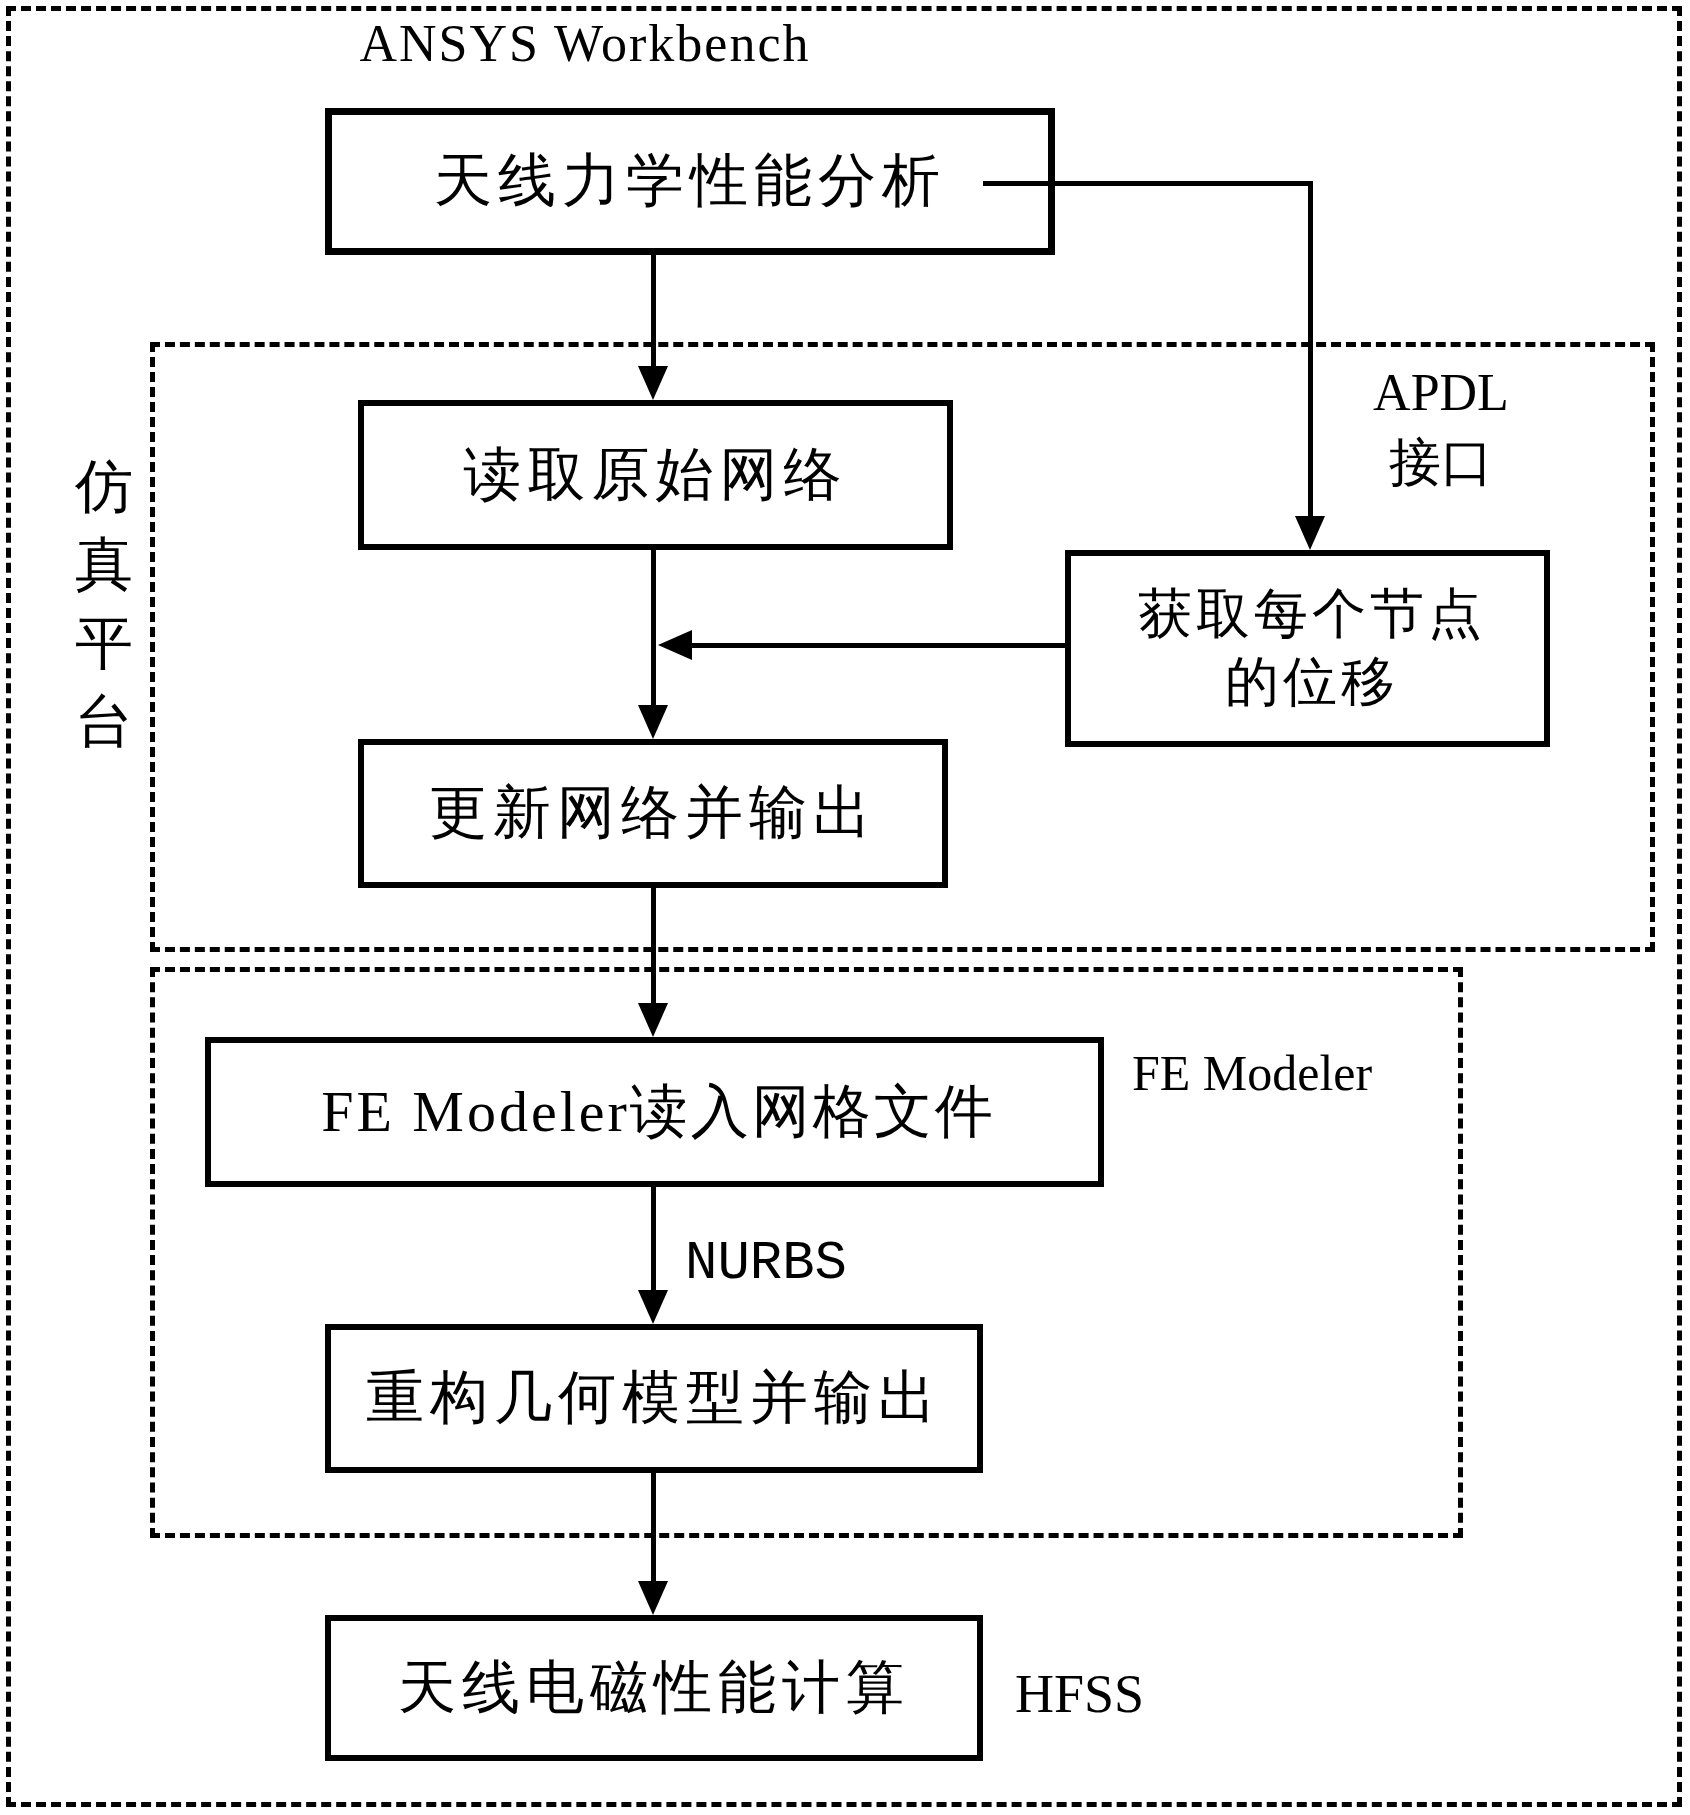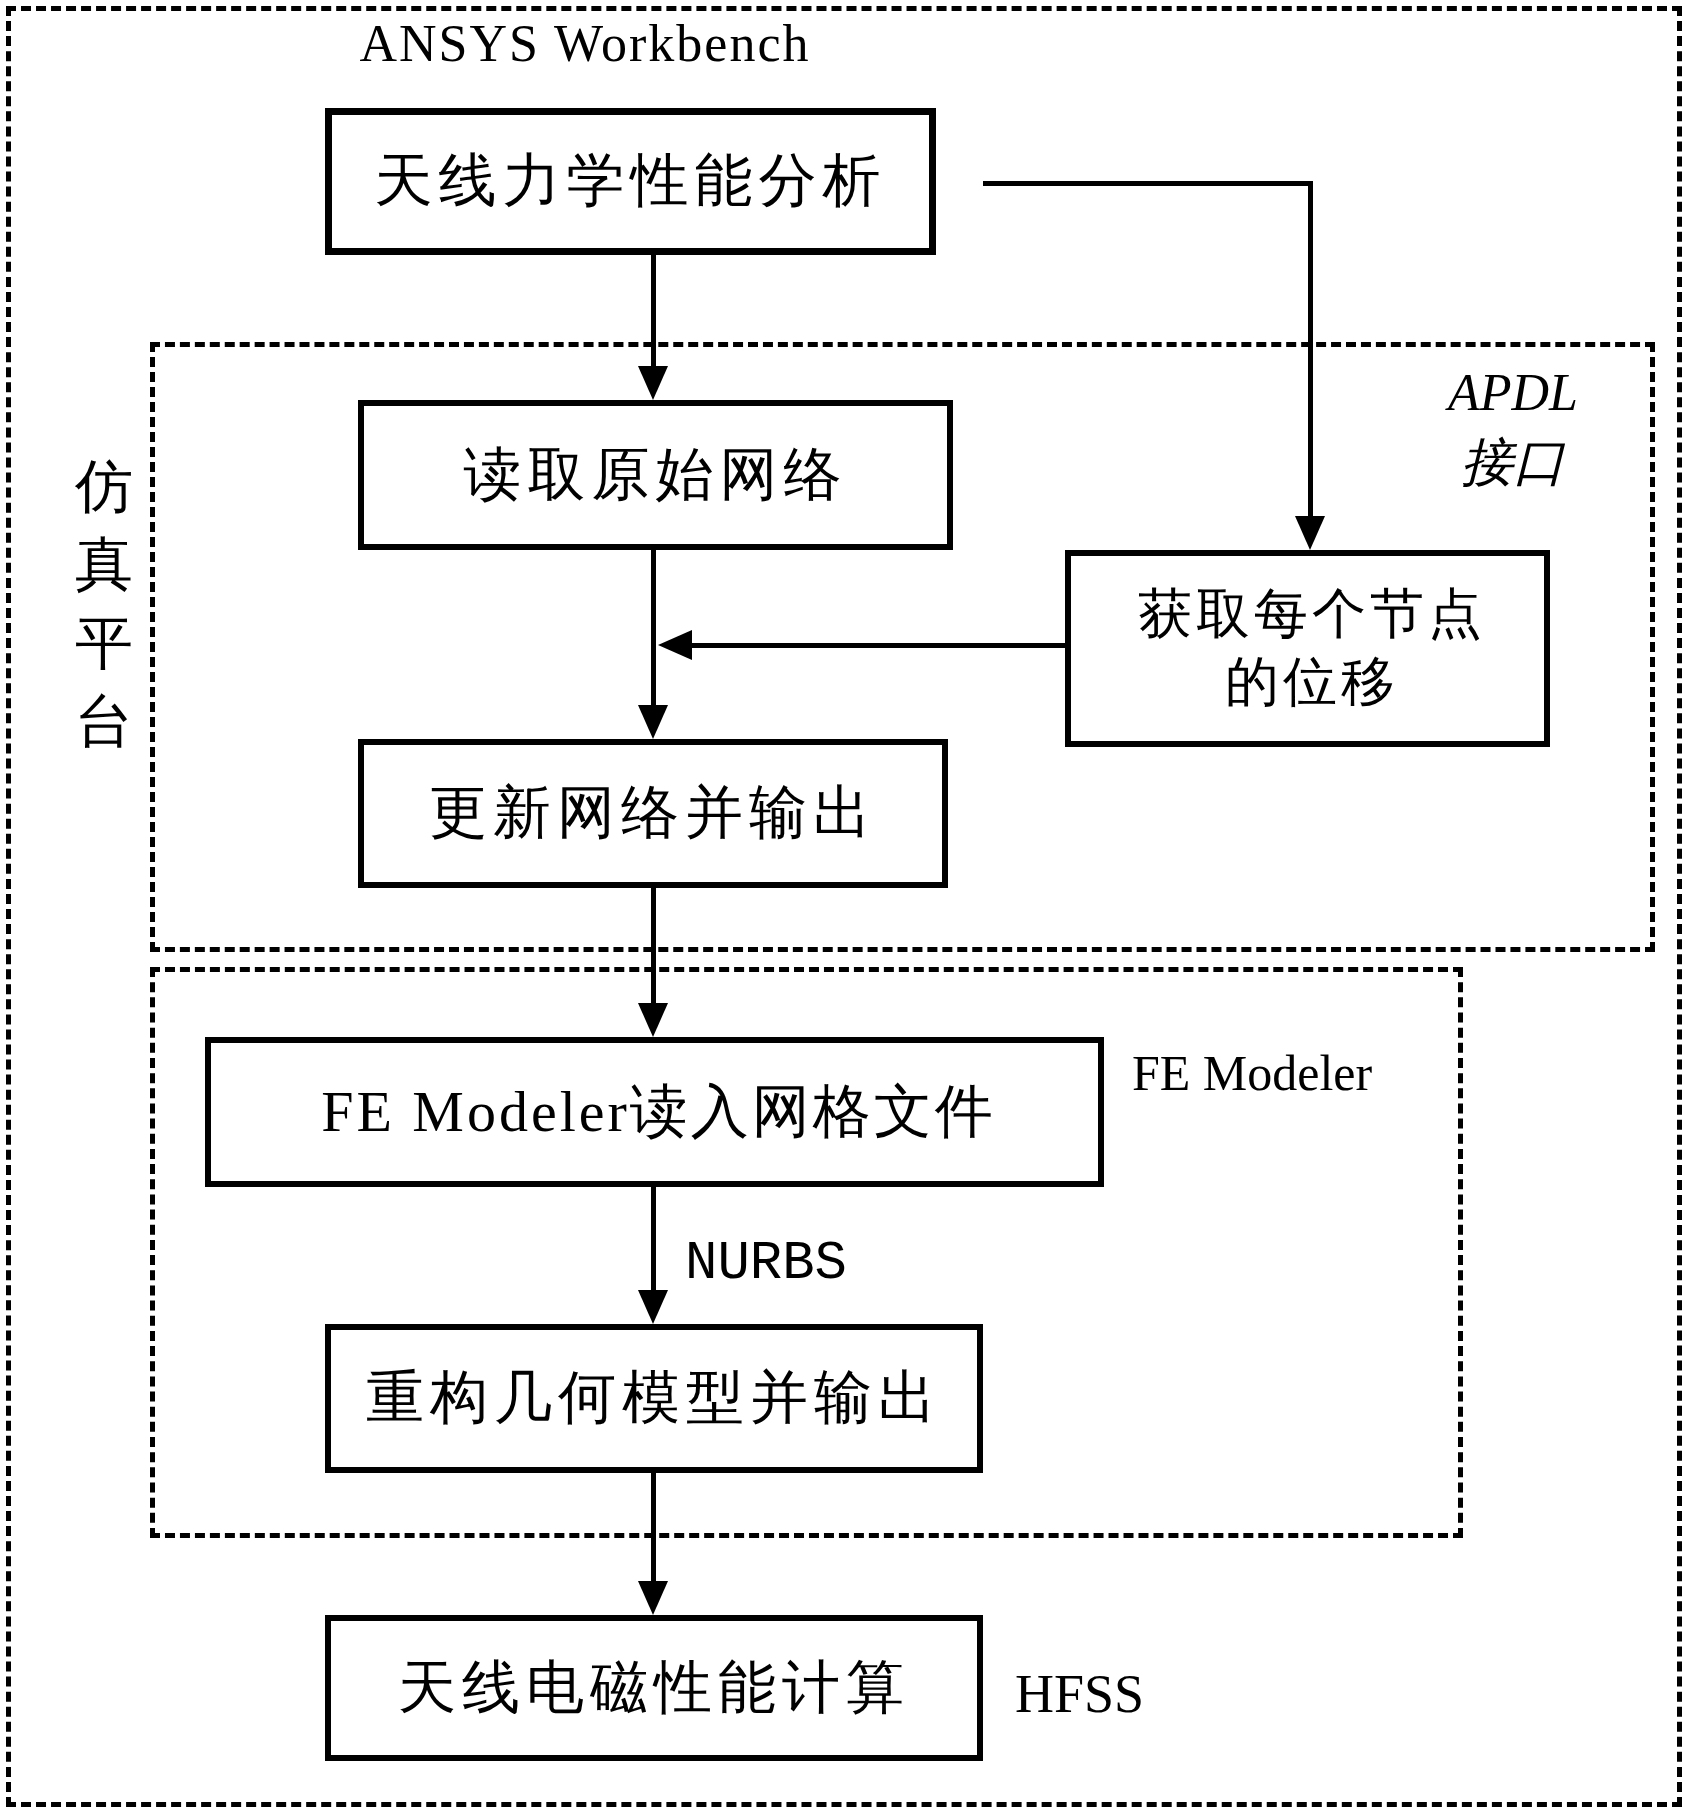--- a/index.html
+++ b/index.html
@@ -71,27 +71,27 @@
 
 <div id="canvas">
 
   <div class="dashed-region" style="left:6px;top:6px;width:1676px;height:1801px;"></div>
 
   <div class="vertical-text" style="left:32px;top:448px;margin-left:40px;">仿真平台</div>
 
   <div id="title" style="left:300px;top:14px;width:570px;">ANSYS Workbench</div>
 
   <div class="dashed-region" style="left:150px;top:342px;width:1505px;height:610px;"></div>
-  <div class="flow-label" style="left:1398px;top:358px;width:230px;font-style:italic;">APDL
+  <div class="flow-label" style="left:1326px;top:358px;width:230px;">APDL
 接口</div>
 
   <div class="dashed-region" style="left:150px;top:967px;width:1313px;height:571px;"></div>
   <div class="flow-label" style="left:1112px;top:1040px;width:280px;font-size:50px;">FE Modeler</div>
 
-  <div class="node-box" style="left:325px;top:108px;width:611px;height:147px;border-width:7px;">天线力学性能分析</div>
+  <div class="node-box" style="left:325px;top:108px;width:730px;height:147px;border-width:7px;">天线力学性能分析</div>
 
   <div class="node-box" style="left:358px;top:400px;width:595px;height:150px;">读取原始网络</div>
 
   <div class="node-box" style="left:1065px;top:550px;width:485px;height:197px;font-size:54px;letter-spacing:4px;padding-left:9px;">获取每个节点
 的位移</div>
 
   <div class="node-box" style="left:358px;top:739px;width:590px;height:149px;">更新网络并输出</div>
 
   <div class="node-box" style="left:205px;top:1037px;width:899px;height:150px;letter-spacing:3px;padding-left:8px;">FE Modeler读入网格文件</div>
 

